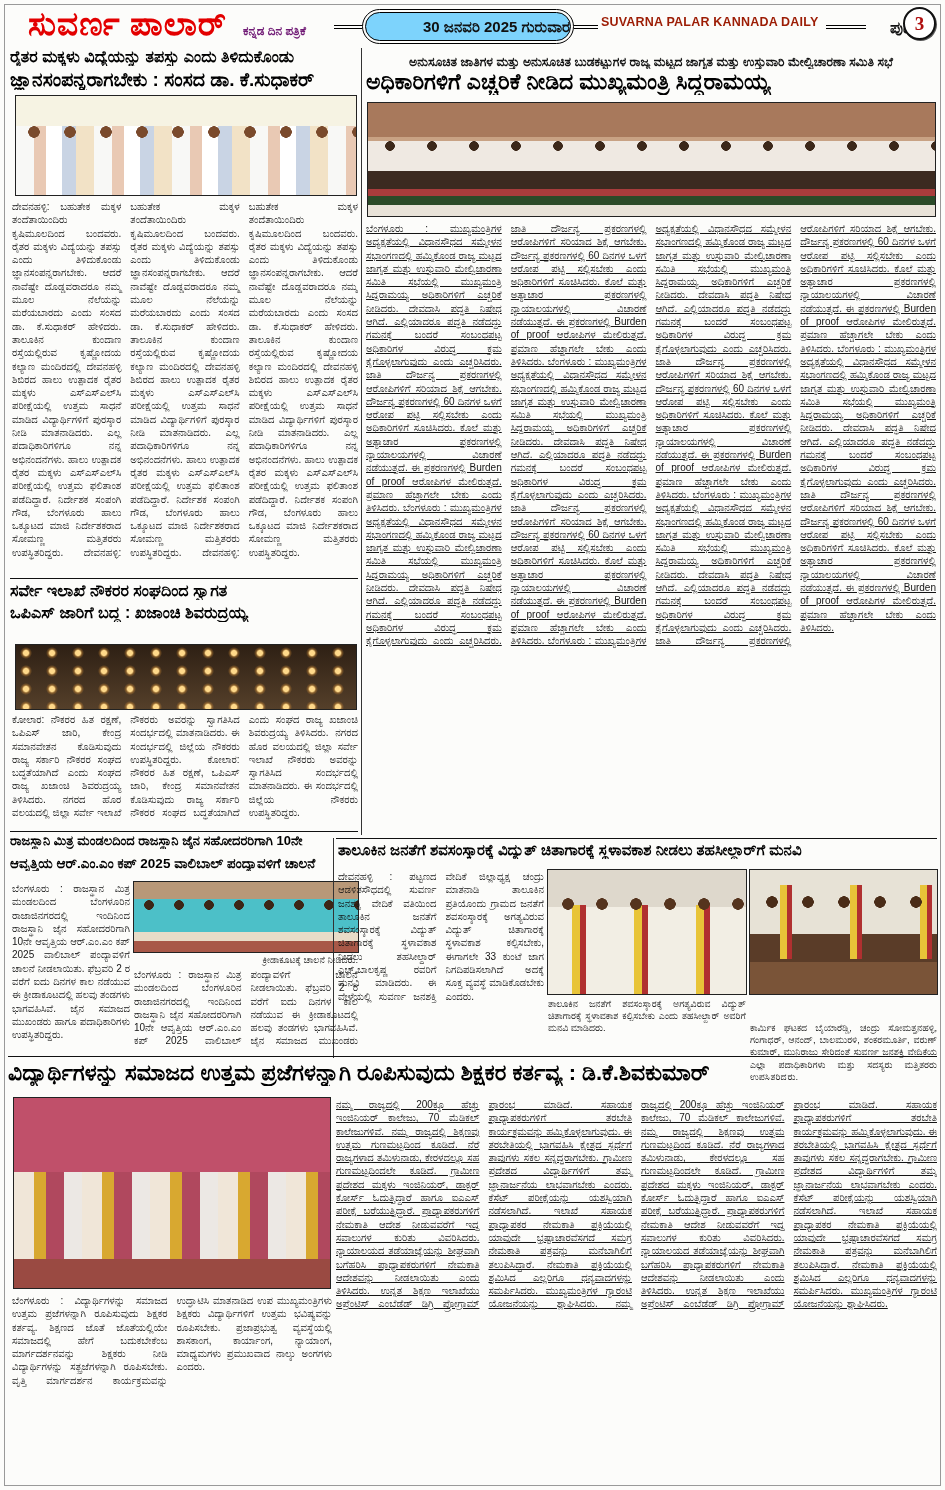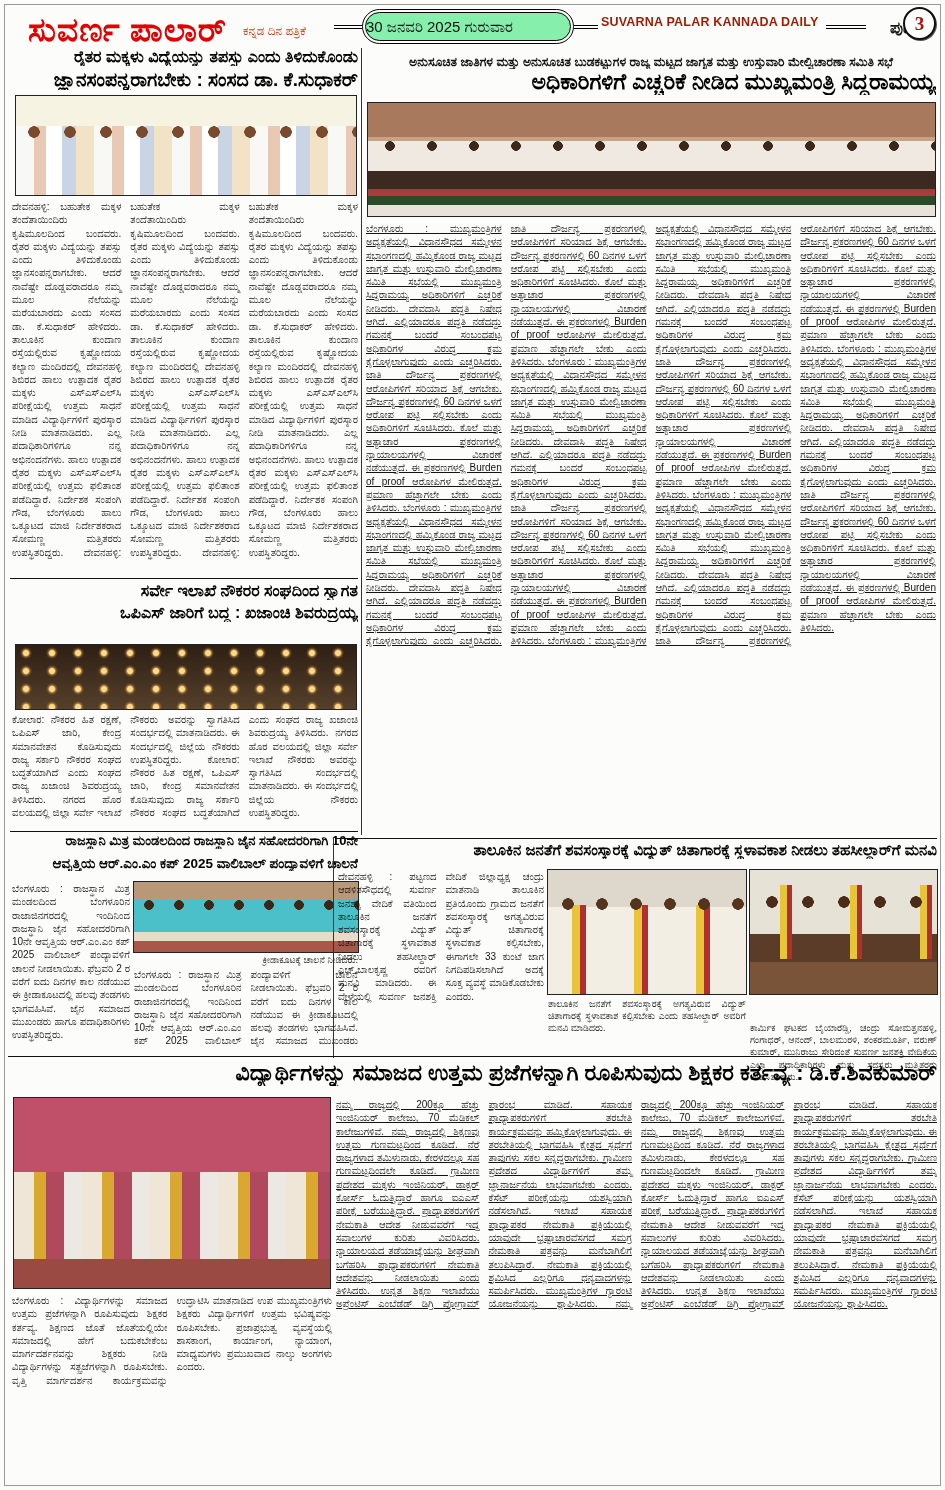--- a/index.html
+++ b/index.html
@@ -7,34 +7,34 @@
     width:945px;height:1490px;position:relative;
     background:#fcfcfa;color:#111;
     font-family:"Liberation Sans","DejaVu Sans",sans-serif;
     overflow:hidden;
   }
   .abs{position:absolute;}
   .page-frame{position:absolute;inset:4px;border:1px solid #999;pointer-events:none;}
 
   
   .mast-title{left:28px;top:6px;font-size:33px;font-weight:800;color:#e30000;
-    font-family:"Liberation Serif","DejaVu Serif",serif;letter-spacing:1px;white-space:nowrap;margin-top:6px;}
-  .mast-sub{left:243px;top:24px;font-size:12px;font-weight:400;color:#c2410c;white-space:nowrap;}
+    font-family:"Liberation Serif","DejaVu Serif",serif;letter-spacing:1px;white-space:nowrap;}
+  .mast-sub{left:243px;top:24px;font-size:12px;font-weight:700;color:#701a75;white-space:nowrap;}
   .dbl{height:2px;border-top:1px solid #000;border-bottom:1px solid #000;}
   .date-box{left:365px;top:12px;width:204px;height:27px;border:1px solid #000;outline:1px solid #000;
-    outline-offset:2px;border-radius:15px;display:flex;align-items:center;justify-content:flex-start;
-    font-size:15px;font-weight:400;background:#86efac;}
+    outline-offset:2px;border-radius:15px;display:flex;align-items:center;justify-content:flex-end;
+    font-size:15px;font-weight:700;background:#7dd3fc;}
   .mast-en{left:601px;top:15px;font-size:12.5px;font-weight:800;color:#9c1c04;letter-spacing:.2px;white-space:nowrap;}
   .page-label{left:868px;top:19px;font-size:16px;font-weight:700;margin-left:22px;}
   .page-circle{left:903px;top:7px;width:29px;height:29px;border:2.5px solid #111;border-radius:50%;
     display:flex;align-items:center;justify-content:center;font-size:19px;font-weight:800;color:#b01010;
     font-family:"Liberation Serif","DejaVu Serif",serif;background:#fff;box-shadow:1px 1px 0 #555;}
 
   
-  .hl{font-weight:800;color:#000;text-align:right;line-height:1.12;white-space:nowrap;overflow:hidden;}
+  .hl{font-weight:800;color:#000;text-align:left;line-height:1.12;white-space:nowrap;overflow:hidden;}
   .kicker{font-weight:800;font-size:12.3px;text-align:center;white-space:nowrap;overflow:hidden;}
   .body-text{font-size:10px;line-height:1.33;text-align:justify;overflow:hidden;color:#141414;}
   .cols2{column-count:2;column-gap:9px;}
   .cols3{column-count:3;column-gap:9px;}
   .cols4{column-count:4;column-gap:9px;text-decoration:underline;}
   .caption{font-size:9.4px;line-height:1.3;text-align:justify;overflow:hidden;color:#111;}
   .hrule{border-top:1.5px solid #111;height:0;}
   .vrule{border-left:1px solid #333;width:0;}
 
   

